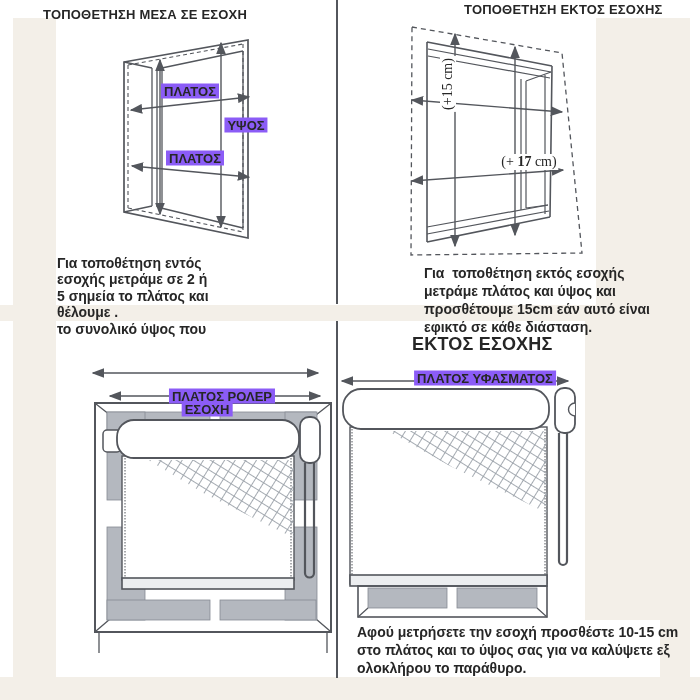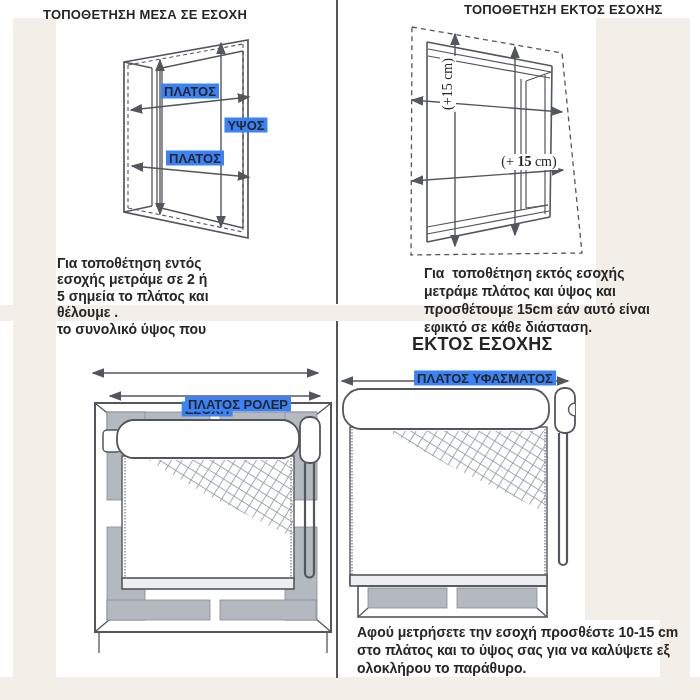--- a/index.html
+++ b/index.html
@@ -10,21 +10,21 @@
     color:#262626;
   }
   .beige{position:absolute;background:#f3efe8;z-index:0;}
   .divider{position:absolute;width:2px;background:#53565c;z-index:1;}
   .abs{position:absolute;z-index:2;}
   .title{font-size:13px;font-weight:bold;letter-spacing:.2px;white-space:nowrap;}
   .para{font-size:14px;font-weight:bold;}
   .para .pline{white-space:pre;}
   .dimlabel{
     position:absolute;z-index:3;font-size:13px;font-weight:bold;white-space:nowrap;
-    background:#3b82f6;padding:0 3px;transform:translate(-50%,-50%);
+    background:#8b5cf6;padding:0 3px;transform:translate(-50%,-50%);
   }
   .serif-label{
     position:absolute;z-index:3;font-size:14px;white-space:nowrap;background:#ffffff;
     padding:0 2px;transform:translate(-50%,-50%);
     font-family:"Liberation Serif","DejaVu Serif",serif;
   }
   .serif-label.rot{transform:translate(-50%,-50%) rotate(-90deg);}
   svg{position:absolute;z-index:2;overflow:visible;}
   .ln{stroke:#53565c;fill:none;}
 </style>
@@ -92,21 +92,21 @@
   </g>
   <g>
     <line class="ln" x1="55" y1="19" x2="55" y2="231" stroke-width="1.4" marker-start="url(#arrTR)" marker-end="url(#arrTR)"></line>
     <line class="ln" x1="115" y1="32" x2="115" y2="220" stroke-width="1.4" marker-start="url(#arrTR)" marker-end="url(#arrTR)"></line>
     <line class="ln" x1="12" y1="85" x2="162" y2="97" stroke-width="1.4" marker-start="url(#arrTR)" marker-end="url(#arrTR)"></line>
     <line class="ln" x1="12" y1="166" x2="163" y2="155" stroke-width="1.4" marker-start="url(#arrTR)" marker-end="url(#arrTR)"></line>
   </g>
 </svg>
 <div class="serif-label rot" style="left:448px;top:84px;">(+15 cm)</div>
 <div class="serif-label" style="left:529px;top:162px;">
-  <span style="white-space:pre">(+ </span><span style="font-weight:bold">15</span><span style="white-space:pre"> cm)</span>
+  <span style="white-space:pre">(+ </span><span style="font-weight:bold">17</span><span style="white-space:pre"> cm)</span>
 </div>
 
 <div class="abs para" style="left:424px;top:264px;line-height:18px;">
   <div class="pline">Για  τοποθέτηση εκτός εσοχής</div>
   <div class="pline">μετράμε πλάτος και ύψος και</div>
   <div class="pline">προσθέτουμε 15cm εάν αυτό είναι</div>
   <div class="pline">εφικτό σε κάθε διάσταση.</div>
 </div>
 
 <svg style="left:85px;top:360px;" width="255" height="305" viewBox="0 0 255 305">
@@ -141,21 +141,21 @@
     <path class="ln" d="M40,98 V218 M206,98 V218" stroke-width="1" stroke-dasharray="1.5,1.5"></path>
     <polygon points="63,100 209,100 209,178 120,134" fill="url(#meshL)"></polygon>
     <rect x="37" y="218" width="172" height="11" fill="#eceef0" stroke="#53565c" stroke-width="1.6"></rect>
     <rect x="18" y="70" width="18" height="22" rx="4" fill="#ffffff" stroke="#53565c" stroke-width="1.5"></rect>
     <rect x="32" y="60" width="182" height="38" rx="17" fill="#ffffff" stroke="#53565c" stroke-width="1.8"></rect>
     <rect x="215" y="57" width="20" height="46" rx="9" fill="#ffffff" stroke="#53565c" stroke-width="1.8"></rect>
     <path class="ln" d="M220,103 V213 A4.5,4.5 0 0 0 229,213 V103" stroke-width="2.2"></path>
   </g>
 </svg>
 <div class="dimlabel" style="left:207px;top:373px;margin-top:36px;">ΕΣΟΧΗ</div>
-<div class="dimlabel" style="left:238px;top:396px;margin-top:8px;">ΠΛΑΤΟΣ ΡΟΛΕΡ</div>
+<div class="dimlabel" style="left:222px;top:396px;">ΠΛΑΤΟΣ ΡΟΛΕΡ</div>
 
 <div class="abs title" style="left:412px;top:334px;font-size:18px;">ΕΚΤΟΣ ΕΣΟΧΗΣ</div>
 
 <svg style="left:340px;top:365px;" width="245" height="260" viewBox="0 0 245 260">
   <defs>
     <marker id="arrBR" markerWidth="9" markerHeight="7" refX="8" refY="3.5" orient="auto-start-reverse">
       <path d="M0,0 L9,3.5 L0,7 Z" fill="#53565c"></path>
     </marker>
     <pattern id="meshR" width="9" height="9" patternUnits="userSpaceOnUse" patternTransform="rotate(32)">
       <path d="M0,0.5 H9 M0.5,0 V9" stroke="#9aa0a8" stroke-width="0.9" fill="none"></path>

